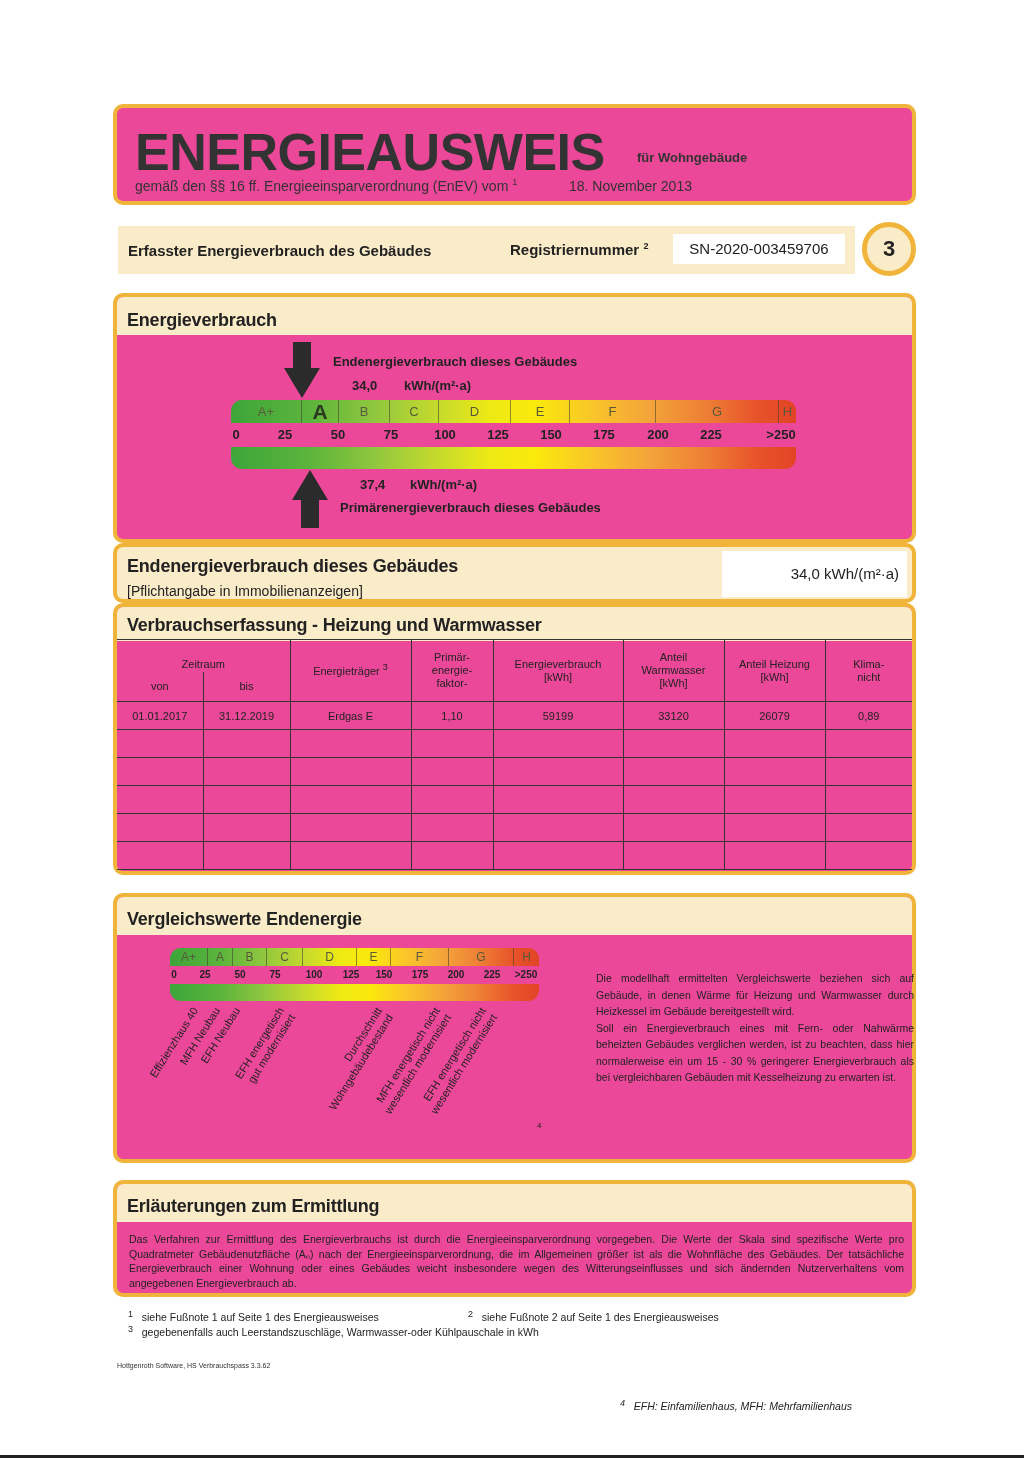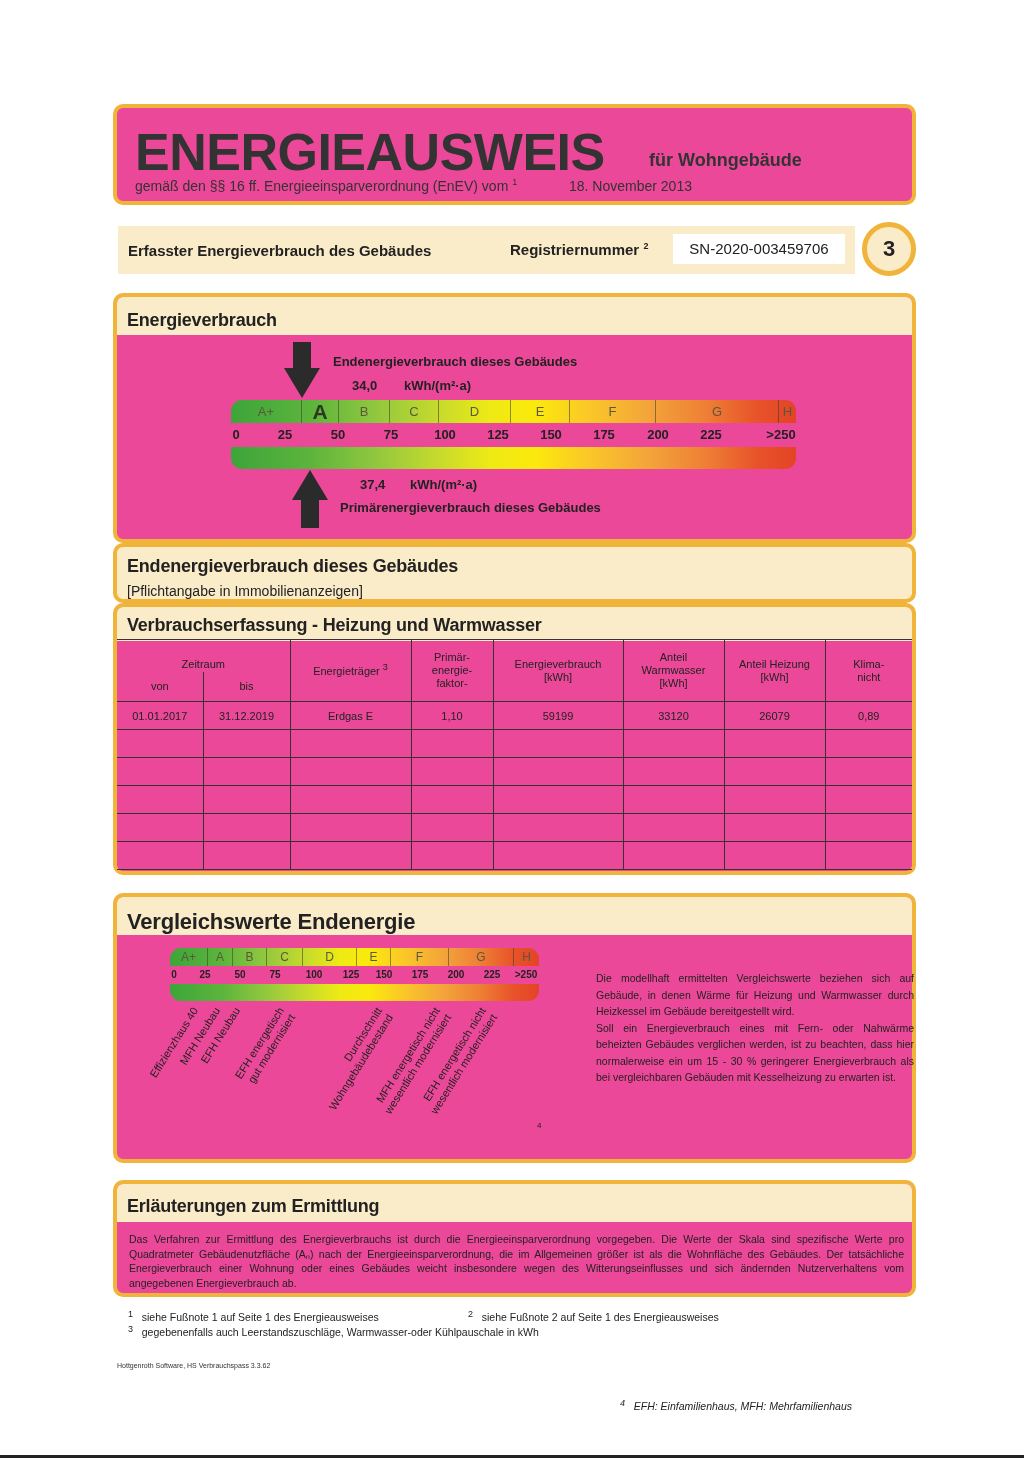--- a/index.html
+++ b/index.html
@@ -7,21 +7,21 @@
   body { position: relative; font-family: "Liberation Sans", sans-serif; color: #222; }
   .abs { position: absolute; }
 
   .frame { position: absolute; border: 4px solid #f0b43a; border-radius: 10px; background: #ec4899; }
   .frame-head { position: absolute; left: 0; right: 0; top: 0; background: #fbecc9; }
   .sec-title { position: absolute; left: 10px; font-size: 19px; font-weight: bold; color: #222; letter-spacing: -0.2px; }
 
   
   #title-box { left: 113px; top: 104px; width: 803px; height: 101px; }
   .main-title { position: absolute; left: 18px; top: 14px; font-size: 52px; font-weight: bold; color: #333; letter-spacing: -0.5px; }
-  .subtitle-right { position: absolute; left: 532px; top: 42px; font-size: 18px; font-weight: bold; color: #333; }
+  .subtitle-right { position: absolute; left: 520px; top: 42px; font-size: 13px; font-weight: bold; color: #333; }
   .reg-line { position: absolute; left: 18px; top: 70px; font-size: 14px; color: #333; }
   .reg-date { position: absolute; left: 452px; top: 70px; font-size: 14px; color: #333; }
 
   
   #info-bar { left: 118px; top: 226px; width: 737px; height: 48px; background: #fbecc9; }
   .info-left { position: absolute; left: 10px; top: 16px; font-size: 15px; font-weight: bold; }
   .info-reg { position: absolute; left: 392px; top: 15px; font-size: 15px; font-weight: bold; }
   .info-num { position: absolute; left: 555px; top: 8px; width: 172px; height: 30px; background: #fff; font-size: 15px; line-height: 30px; text-align: center; }
   #page-circle { left: 862px; top: 222px; width: 54px; height: 54px; border: 5px solid #f0b43a; border-radius: 50%; background: #fbecc9; font-size: 22px; font-weight: bold; text-align: center; line-height: 44px; }
 
@@ -114,20 +114,21 @@
   <div class="arrow-head" style="top:0; border-bottom:30px solid #2b2b2b;"></div>
   <div class="arrow-shaft" style="top:30px; height:28px;"></div>
 </div>
 <div class="small-b" style="left:360px; top:477px;">37,4</div>
 <div class="small-b" style="left:410px; top:477px;">kWh/(m²·a)</div>
 <div class="small-b" style="left:340px; top:500px;text-align:right;">Primärenergieverbrauch dieses Gebäudes</div>
 
 <div class="frame" style="left:113px; top:543px; width:803px; height:60px; background:#fbecc9;">
   <div class="sec-title" style="top:9px; font-size:18px;">Endenergieverbrauch dieses Gebäudes</div>
   <div class="abs" style="left:10px; top:36px; font-size:14px;">[Pflichtangabe in Immobilienanzeigen]</div>
+  <div class="abs" style="left:605px; top:4px; width:185px; height:46px; background:#fff; text-align:right; padding-right:8px; line-height:46px; font-size:15px;">34,0 kWh/(m²·a)</div>
 </div>
 
 <div class="frame" style="left:113px; top:603px; width:803px; height:272px;">
   <div class="frame-head" style="height:34px; border-radius:6px 6px 0 0;"></div>
   <div class="sec-title" style="top:8px; font-size:18px;">Verbrauchserfassung - Heizung und Warmwasser</div>
 </div>
 <table class="verb" style="left:117px; top:639px; width:795px;">
   <colgroup>
     <col style="width:86px">
       <col style="width:87px">
@@ -219,21 +220,21 @@
         <td></td>
         <td></td>
         <td></td>
         <td style="border-right: none;"></td>
       </tr>
     </tbody>
 </table>
 
 <div class="frame" style="left:113px; top:893px; width:803px; height:270px;">
   <div class="frame-head" style="height:38px; border-radius:6px 6px 0 0;"></div>
-  <div class="sec-title" style="top:12px; font-size:22px;">Vergleichswerte Endenergie</div>
+  <div class="sec-title" style="top:12px; font-size:18px;">Vergleichswerte Endenergie</div>
 </div>
 <div class="scale-bar top" style="left:170px; top:948px; width:369px; height:18px;" id="scale2">
     <div class="seg first" style="left: 0px; width: 37px; font-size: 12px; line-height: 18px;">A+</div>
     <div class="seg" style="left: 37px; width: 25px; font-size: 12px; line-height: 18px;">A</div>
     <div class="seg" style="left: 62px; width: 34px; font-size: 12px; line-height: 18px;">B</div>
     <div class="seg" style="left: 96px; width: 36px; font-size: 12px; line-height: 18px;">C</div>
     <div class="seg" style="left: 132px; width: 54px; font-size: 12px; line-height: 18px;">D</div>
     <div class="seg" style="left: 186px; width: 34px; font-size: 12px; line-height: 18px;">E</div>
     <div class="seg" style="left: 220px; width: 58px; font-size: 12px; line-height: 18px;">F</div>
     <div class="seg" style="left: 278px; width: 65px; font-size: 12px; line-height: 18px;">G</div>

